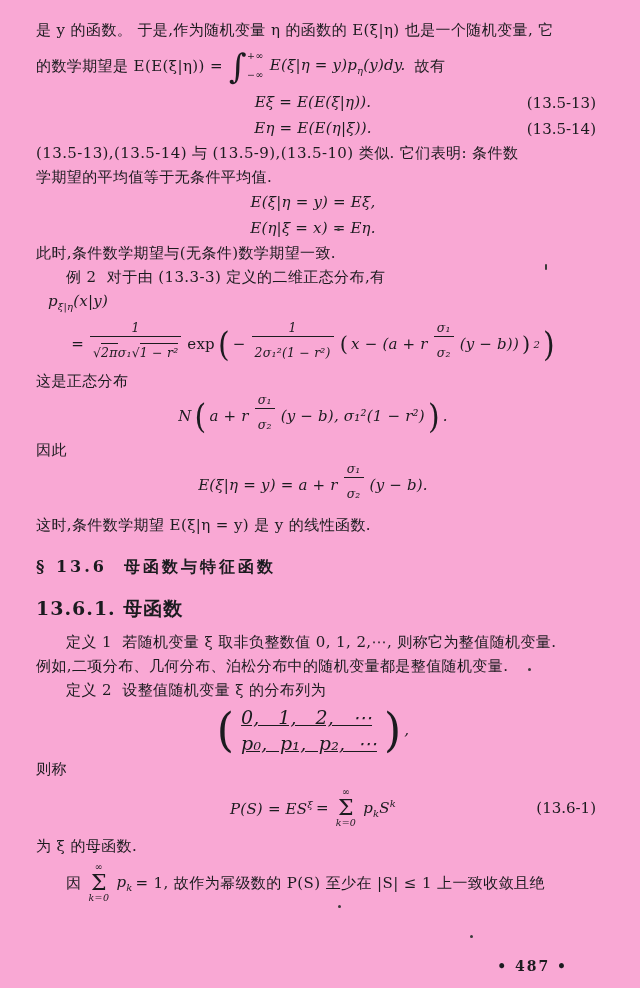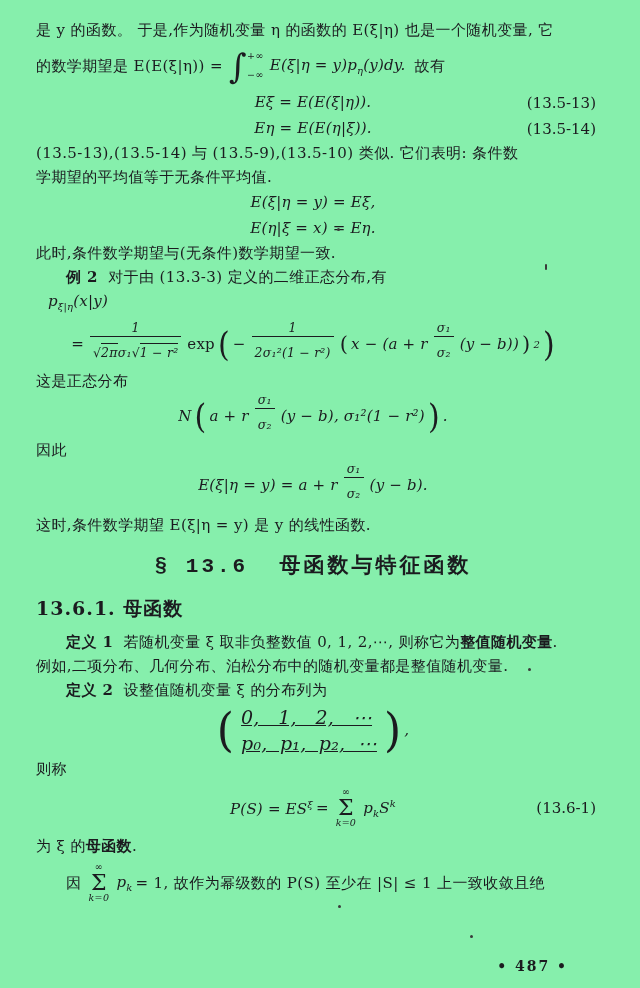--- a/index.html
+++ b/index.html
@@ -1,26 +1,26 @@
 <!DOCTYPE html>
 <html><head>
 <meta charset="utf-8">
 <style>
   html,body{margin:0;padding:0;background:#e8e8e6;}
   .page{
     position:relative;width:640px;height:988px;box-sizing:border-box;
-    background:#86efac;color:#1b1b1f;overflow:hidden;
+    background:#f9a8d4;color:#1b1b1f;overflow:hidden;
     padding:18px 50px 0 36px;
     font-family:"DejaVu Serif","Liberation Serif",serif;
     font-size:15px;letter-spacing:.4px;
   }
   .t{line-height:23px;margin:1px 0;}
   .ind{padding-left:30px;}
   .ind-s{padding-left:12px;}
-  .b{font-weight:bold;}
+  .b{font-weight:normal;}
   .math{font-style:italic;font-family:"DejaVu Serif",serif;letter-spacing:.2px;}
   .eqrow{position:relative;text-align:center;line-height:25px;margin:1px 0;}
   .eqnum{position:absolute;right:-6px;top:50%;transform:translateY(-50%);font-style:normal;letter-spacing:0;}
   .frow{display:flex;align-items:center;justify-content:center;gap:3px;margin:2px 0;}
   .frow.left{justify-content:flex-start;}
   .frac{display:inline-flex;flex-direction:column;align-items:center;font-size:12.5px;line-height:1.25;margin:0 3px;vertical-align:middle;}
   .frac .den{border-top:1.2px solid #1b1b1f;padding:8px 3px;}
   .frac .num{padding:0 3px;}
   .rad{white-space:nowrap;}
   .rad .bar{border-top:1.2px solid #1b1b1f;padding-top:1px;}
@@ -30,21 +30,21 @@
   .sum{display:inline-flex;flex-direction:column;align-items:center;line-height:1;margin:0 4px;}
   .sum .lim{font-size:9.5px;line-height:1.1;font-style:italic;}
   .sum .sig{font-size:22px;line-height:.95;font-style:normal;}
   .bigp{font-size:30px;line-height:.9;font-style:normal;display:inline-block;transform:scaleY(1.12);}
   .medp{font-size:21px;line-height:.9;font-style:normal;display:inline-block;}
   .mparen{font-size:44px;line-height:.85;font-style:normal;display:inline-block;transform:scaleY(1.05);}
   .mcols{display:inline-flex;flex-direction:column;gap:4px;font-size:19px;margin:0 4px;text-decoration:underline;}
   .pre{white-space:pre;}
   sup{font-size:10px;}
   sub{font-size:10px;}
-  .sec{margin:16px 0 14px;text-align:center;font-size:21px;font-weight:bold;letter-spacing:3px;line-height:28px;font-family:Liberation Mono, monospace;}
+  .sec{margin:16px 0 14px;text-align:left;font-size:16px;font-weight:bold;letter-spacing:3px;line-height:28px;}
   .subsec{font-size:19px;letter-spacing:1px;margin:14px 0 10px;line-height:26px;}
   .pagenum{position:absolute;right:72px;bottom:14px;font-size:14px;font-weight:bold;letter-spacing:2px;text-align:right;}
   .speck{position:absolute;background:#3a3a3a;border-radius:50%;}
 </style>
 </head>
 <body>
 
 <div class="page">
 
   <p class="t"><span>是 y 的函数。 于是,作为随机变量 η 的函数的 E(ξ|η) 也是一个随机变量, 它</span></p>

